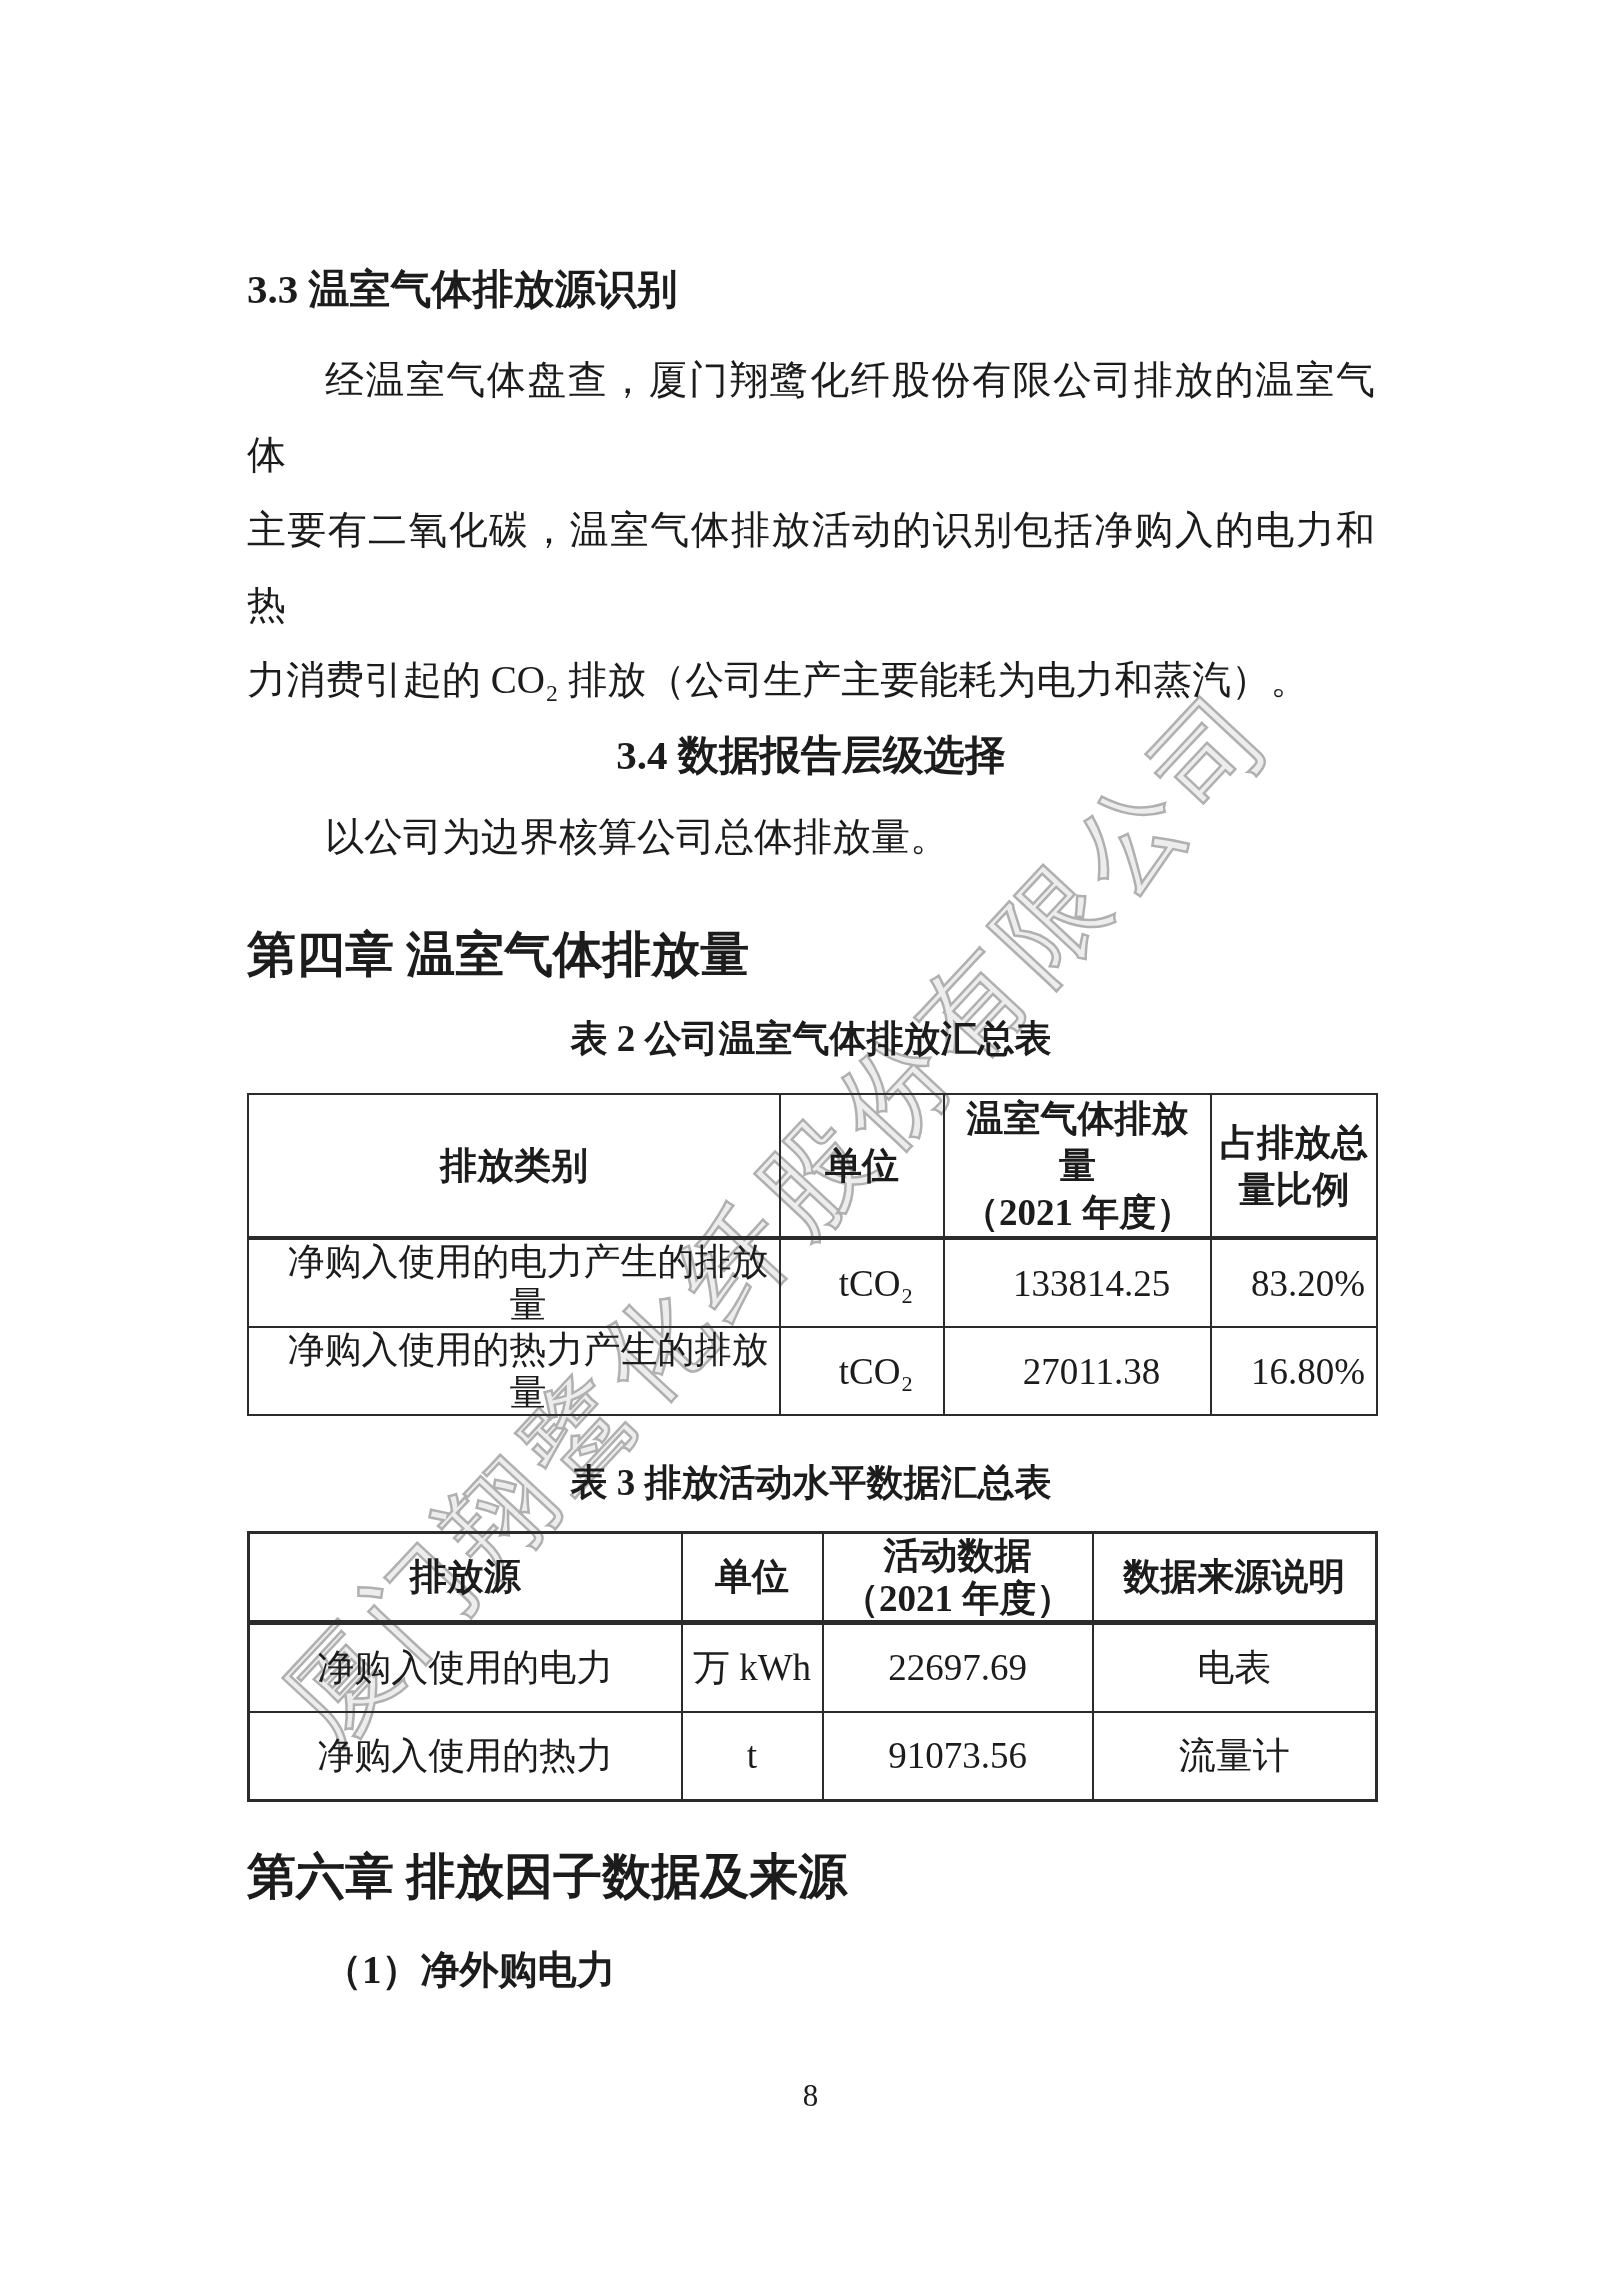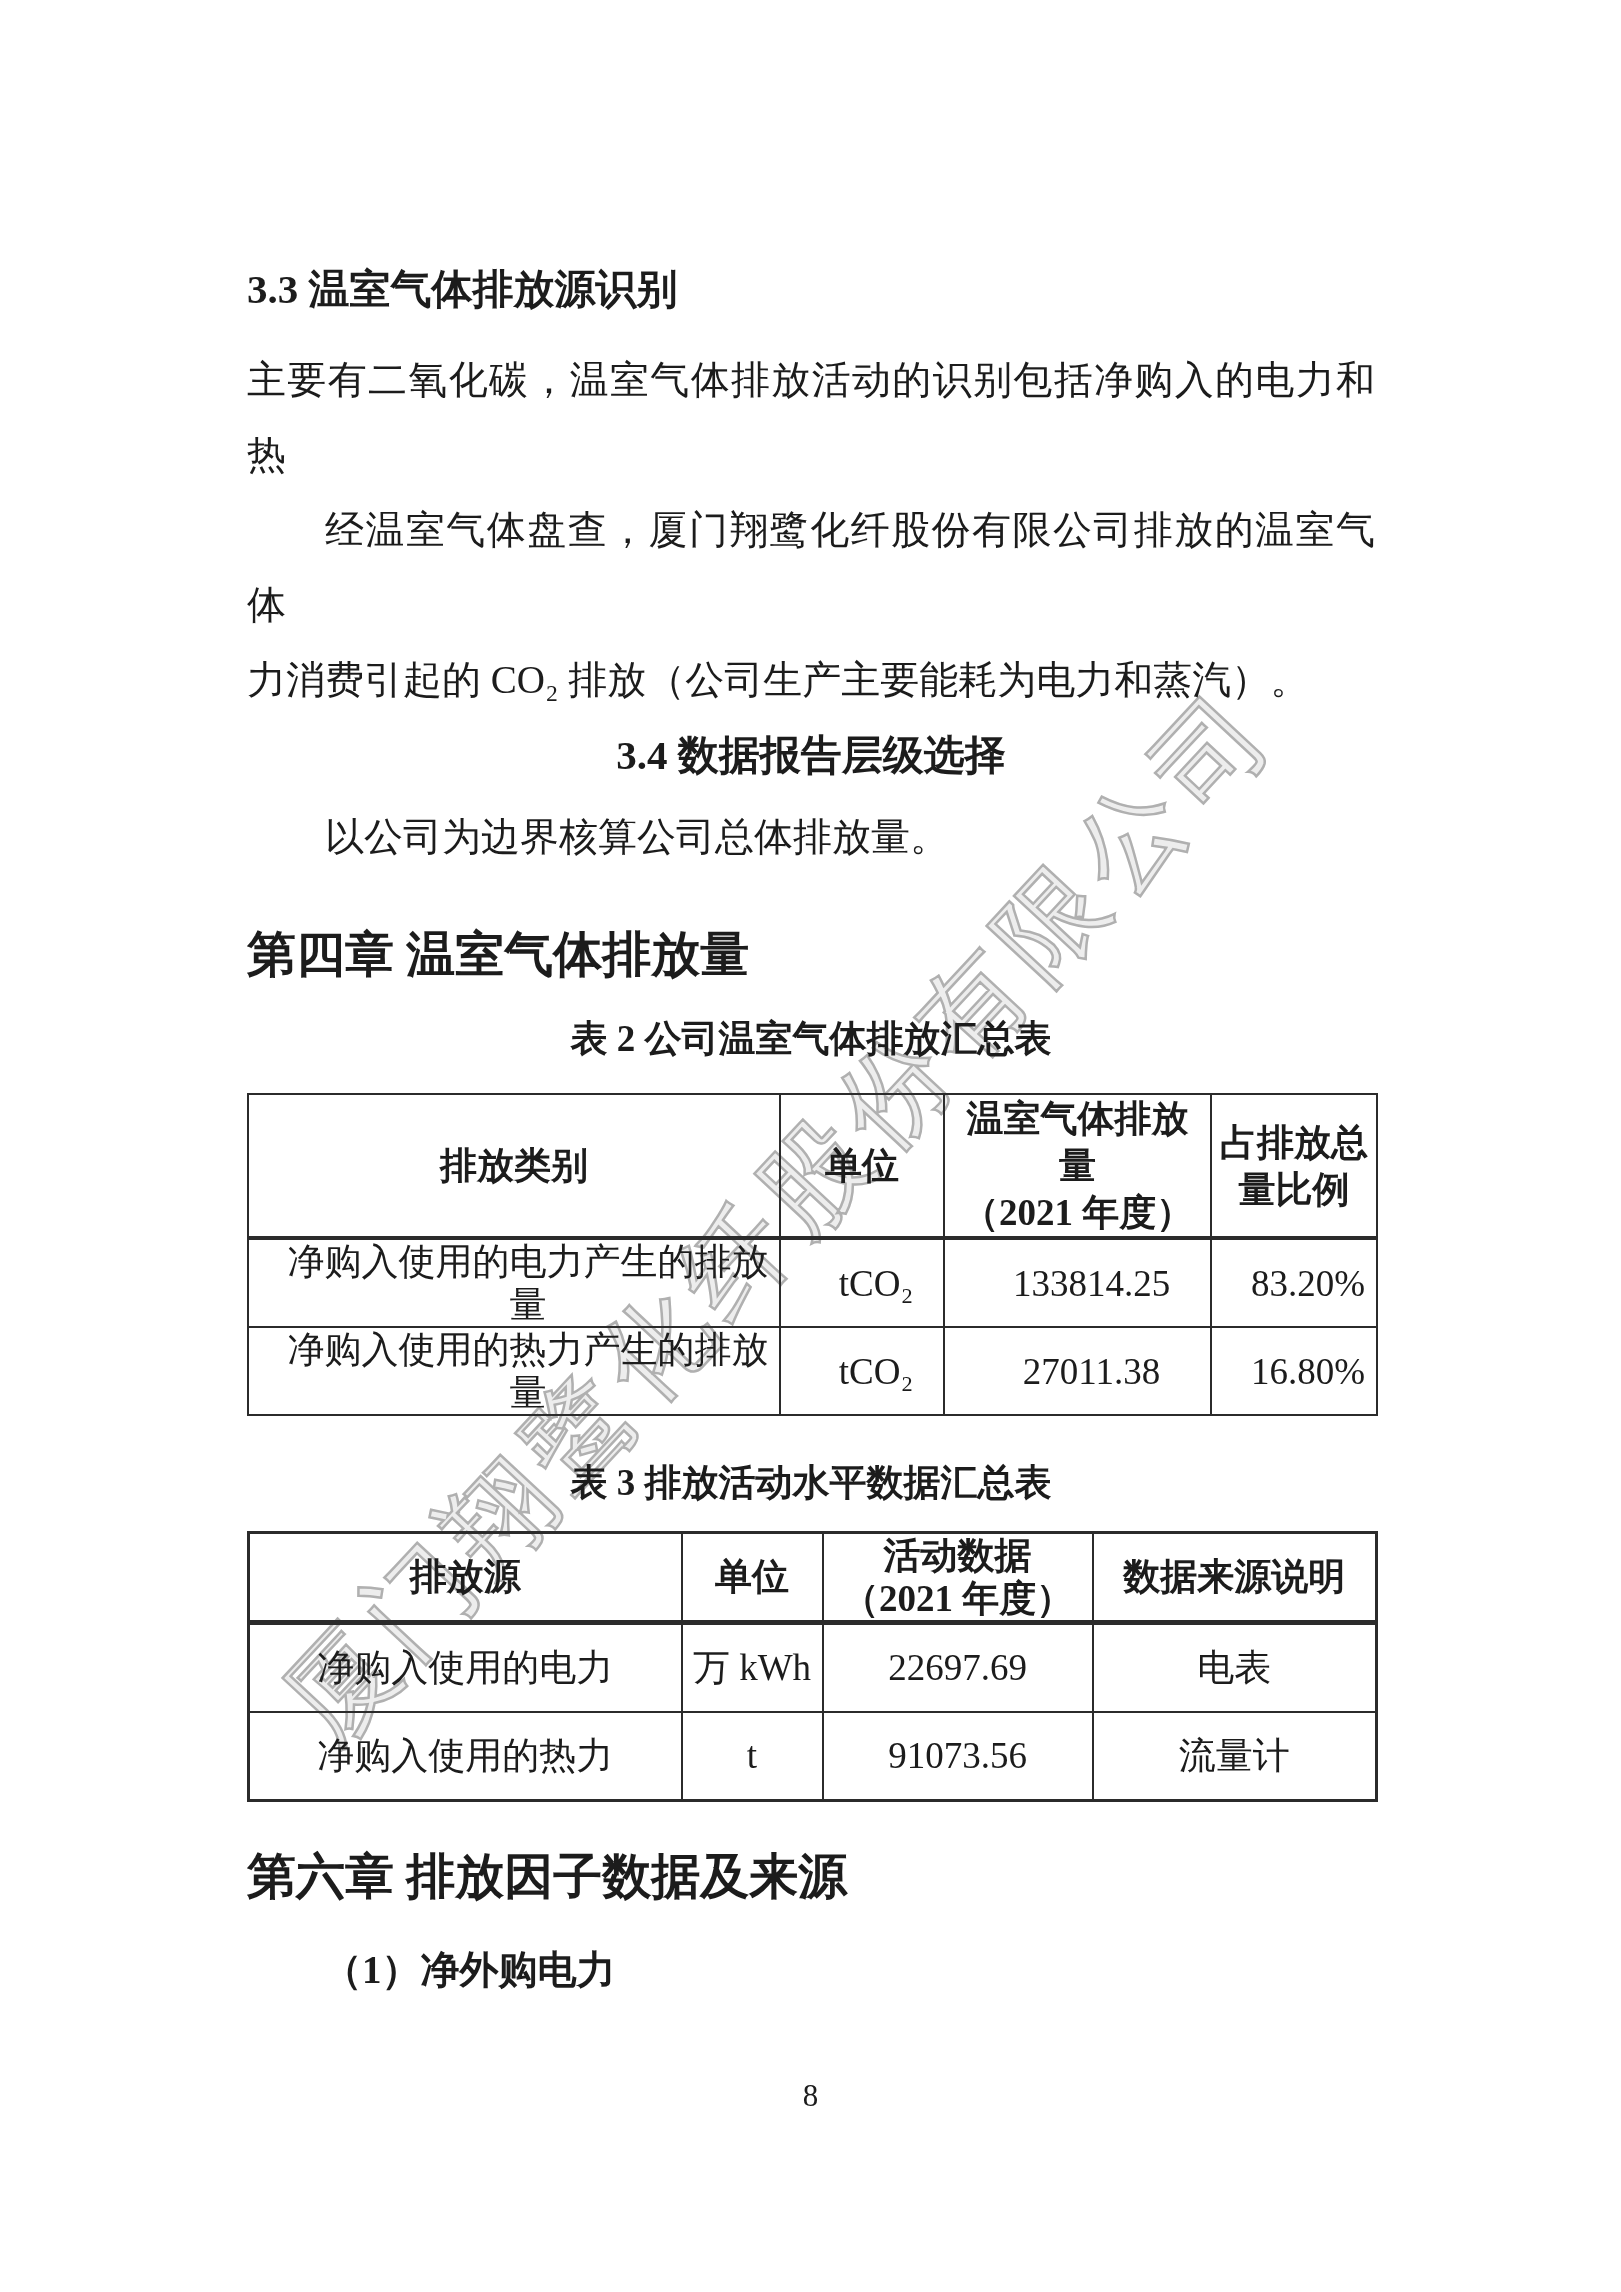--- a/index.html
+++ b/index.html
@@ -123,22 +123,22 @@
 
 <div class="page">
 
   <div class="watermark">厦门翔鹭化纤股份有限公司</div>
 
   <div class="content">
 
     <h2 class="h-sub">3.3 温室气体排放源识别</h2>
 
     <div class="para p1">
+      <div class="pline indent just">经温室气体盘查，厦门翔鹭化纤股份有限公司排放的温室气体</div>
       <div class="pline just">主要有二氧化碳，温室气体排放活动的识别包括净购入的电力和热</div>
-      <div class="pline indent just">经温室气体盘查，厦门翔鹭化纤股份有限公司排放的温室气体</div>
       <div class="pline">力消费引起的 CO₂ 排放（公司生产主要能耗为电力和蒸汽）。</div>
     </div>
 
     <h2 class="h-sub h34">3.4 数据报告层级选择</h2>
 
     <div class="para p2">
       <div class="pline indent">以公司为边界核算公司总体排放量。</div>
     </div>
 
     <h1 class="h-chap ch4">第四章 温室气体排放量</h1>

